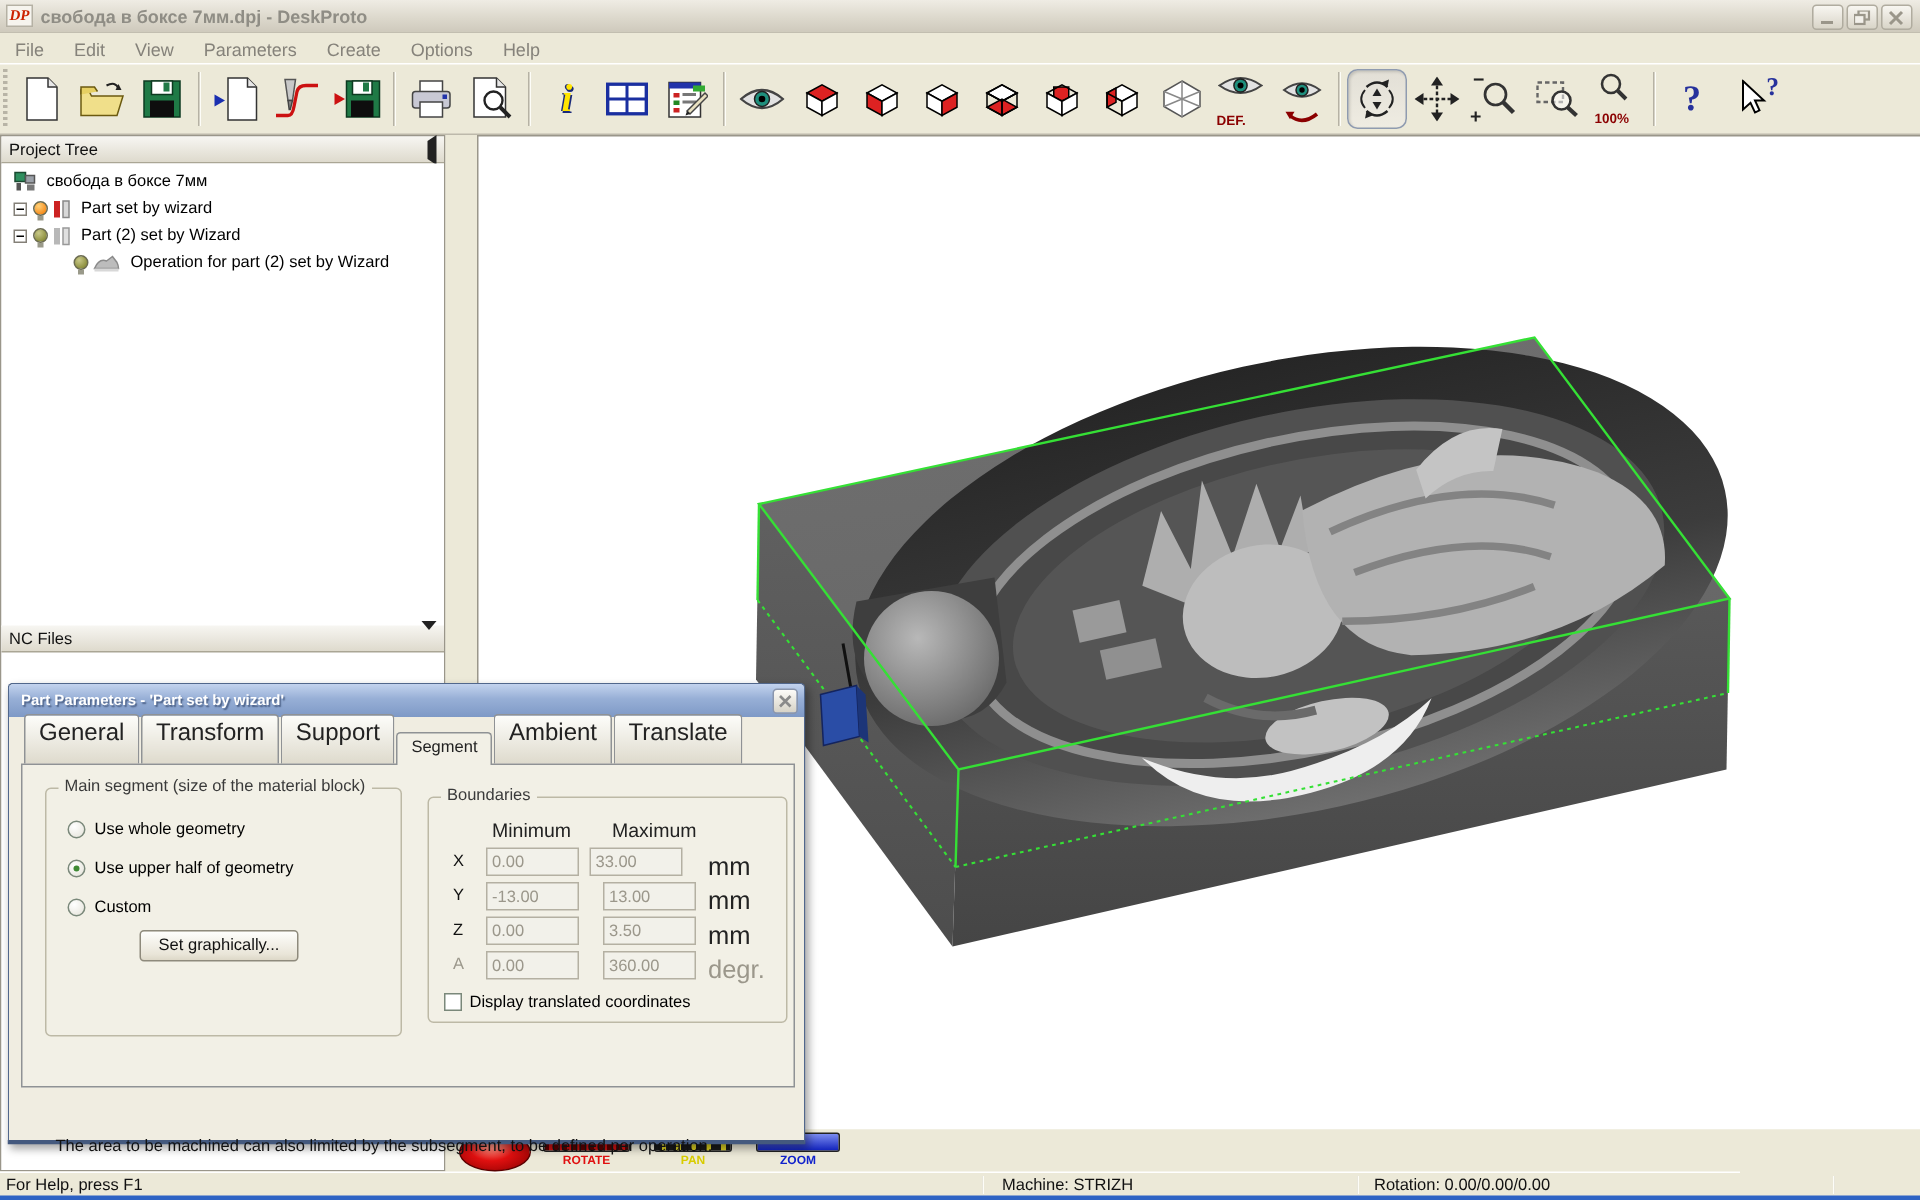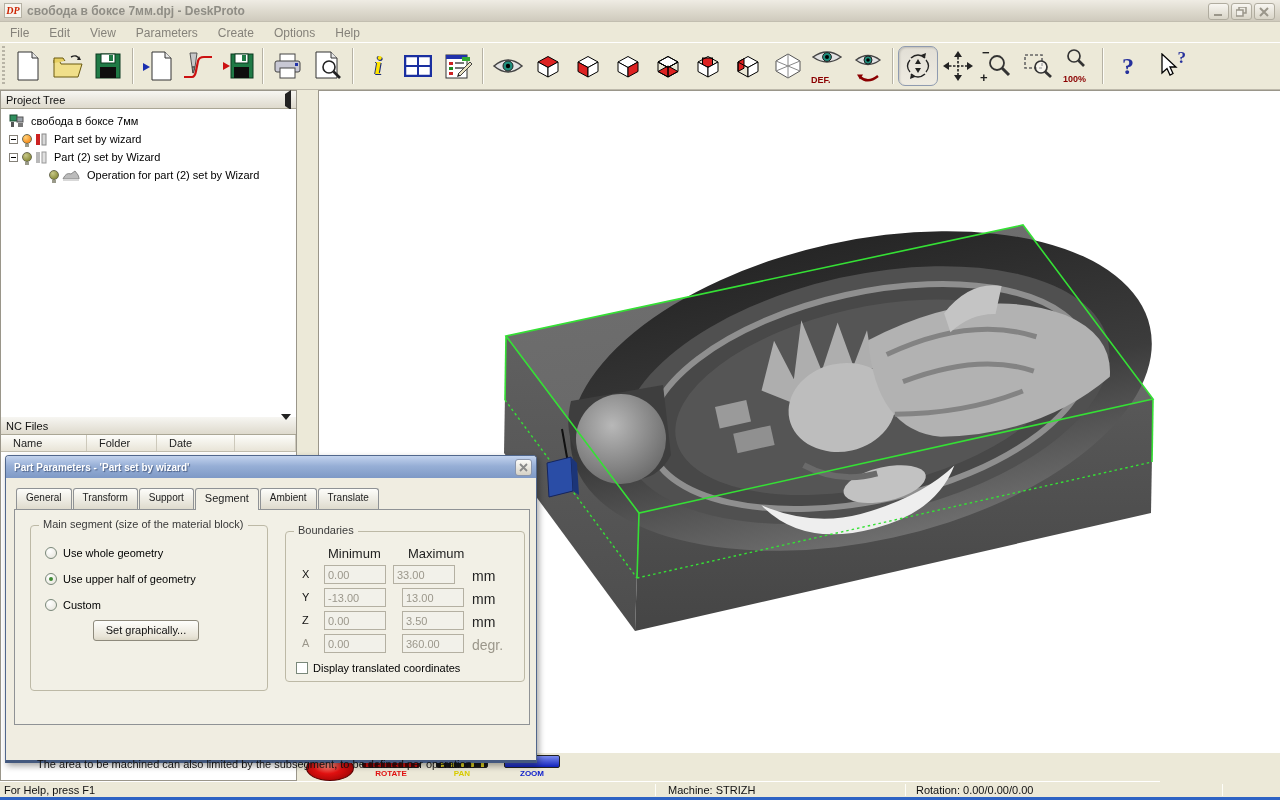--- a/index.html
+++ b/index.html
@@ -95,43 +95,43 @@
     box-shadow:2px 3px 6px rgba(0,0,0,.35); }
   .dlg-title { height:22px; border-radius:3px 3px 0 0; padding:0 4px 0 8px;
     background:linear-gradient(180deg,#c3d3ee 0%,#97afd6 45%,#7e99c6 100%);
     display:flex; align-items:center; color:#fff; font-weight:bold; font-size:10px;
     text-shadow:1px 1px 1px #4a5f85; }
   .dlg-title .t { flex:1; }
   .dlg-close { width:17px; height:17px; border:1px solid #8a96ad; border-radius:3px;
     background:linear-gradient(180deg,#fcfbf8,#d6d2c6); display:flex; align-items:center; justify-content:center; }
   .dlg-body { position:relative; height:283px; }
   .tabs { position:absolute; left:10px; top:10px; display:flex; align-items:flex-end; height:22px; }
-  .tab { height:22px; padding:3px 9px 0; border:1px solid #8f9295; border-bottom:none;
+  .tab { height:34px; padding:3px 9px 0; border:1px solid #8f9295; border-bottom:none;
     border-radius:3px 3px 0 0; background:linear-gradient(180deg,#fdfdfa,#ddd9cb); margin-right:1px;
-    font-size:10px; color:#222; }
+    font-size:16px; color:#222; }
   .tab.active { height:22px; background:#f2f0e6; position:relative; z-index:2; font-size:11px; }
   .tabpage { position:absolute; left:8px; top:31px; width:516px; height:216px; border:1px solid #8f9295;
     background:#f2f0e6; }
   .groupbox { position:absolute; border:1px solid #bdb9a6; border-radius:4px; }
   .gb-legend { position:absolute; top:-8px; left:8px; background:#f2f0e6; padding:0 4px; font-size:11px; color:#3a3a3a; }
   .gb-main { left:15px; top:15px; width:238px; height:166px; }
   .gb-bounds { left:270px; top:21px; width:240px; height:151px; }
   .radio-row { position:absolute; left:14px; display:flex; align-items:center; }
   .radio { width:12px; height:12px; border-radius:50%; border:1px solid #7a887a; background:radial-gradient(circle at 35% 30%,#ffffff,#e4e2d8); margin-right:6px; position:relative; }
   .radio.sel::after { content:""; position:absolute; left:3px; top:3px; width:4px; height:4px; border-radius:50%; background:#3f8a34; }
   .radio-lbl { font-size:11px; }
   .xp-btn { border:1px solid #8e8a7c; border-radius:3px; background:linear-gradient(180deg,#fefefc,#e9e5d8 80%,#ddd8c8);
     font-size:11px; color:#111; text-align:center; }
   .setgraph { position:absolute; left:62px; top:94px; width:106px; height:21px; line-height:19px; }
   .bh { position:absolute; font-size:13px; color:#222; }
   .brow-lbl { position:absolute; font-size:11px; color:#111; width:14px; }
   .brow-lbl.dis, .unit.dis { color:#9b978b; }
   .bfield { position:absolute; width:62px; height:19px; border:1px solid #b4b0a2; background:#f2f1ea;
     color:#9b978b; font-size:11px; font-family:"Liberation Sans",sans-serif; padding:1px 3px; }
-  .unit { position:absolute; font-size:14px; color:#222; }
+  .unit { position:absolute; font-size:17px; color:#222; }
   .chk-row { position:absolute; left:10px; top:130px; display:flex; align-items:center; }
   .checkbox { width:12px; height:12px; border:1px solid #7a887a; background:#fff; margin-right:5px; }
   .dlg-note { position:absolute; left:22px; top:248px; font-size:11px; color:#111; }
   .dlg-buttons { position:absolute; left:0; top:282px; width:100%; height:22px; }
   .dlg-buttons .xp-btn { position:absolute; height:22px; line-height:20px; }
   .xp-btn.disabled { color:#a8a498; background:linear-gradient(180deg,#f4f2ec,#e6e2d6); border-color:#aaa69a; }
 </style>
 </head>
 <body>
 
@@ -441,26 +441,20 @@
           <rect x="1" y="11" width="16" height="2" fill="#d8d8d8"></rect>
         </svg>
       <span class="lbl">Operation for part (2) set by Wizard</span>
     </div>
   </div>
 
   <div class="nc-area">
     <div class="panel-header">
       <span class="ph-label">NC Files</span>
       <span><span class="arrow-down"></span></span>
-    </div>
-    <div class="cols">
-      <div class="col" style="width:86px">Name</div>
-      <div class="col" style="width:70px">Folder</div>
-      <div class="col" style="width:78px">Date</div>
-      <div class="col" style="flex:1"></div>
     </div>
   </div>
 </div>
 
 <div class="splitter"></div>
 
 <div class="viewport">
   <svg width="960" height="661">
     <defs>
       <linearGradient id="gTop" x1="0" y1="0" x2="0.3" y2="1">

